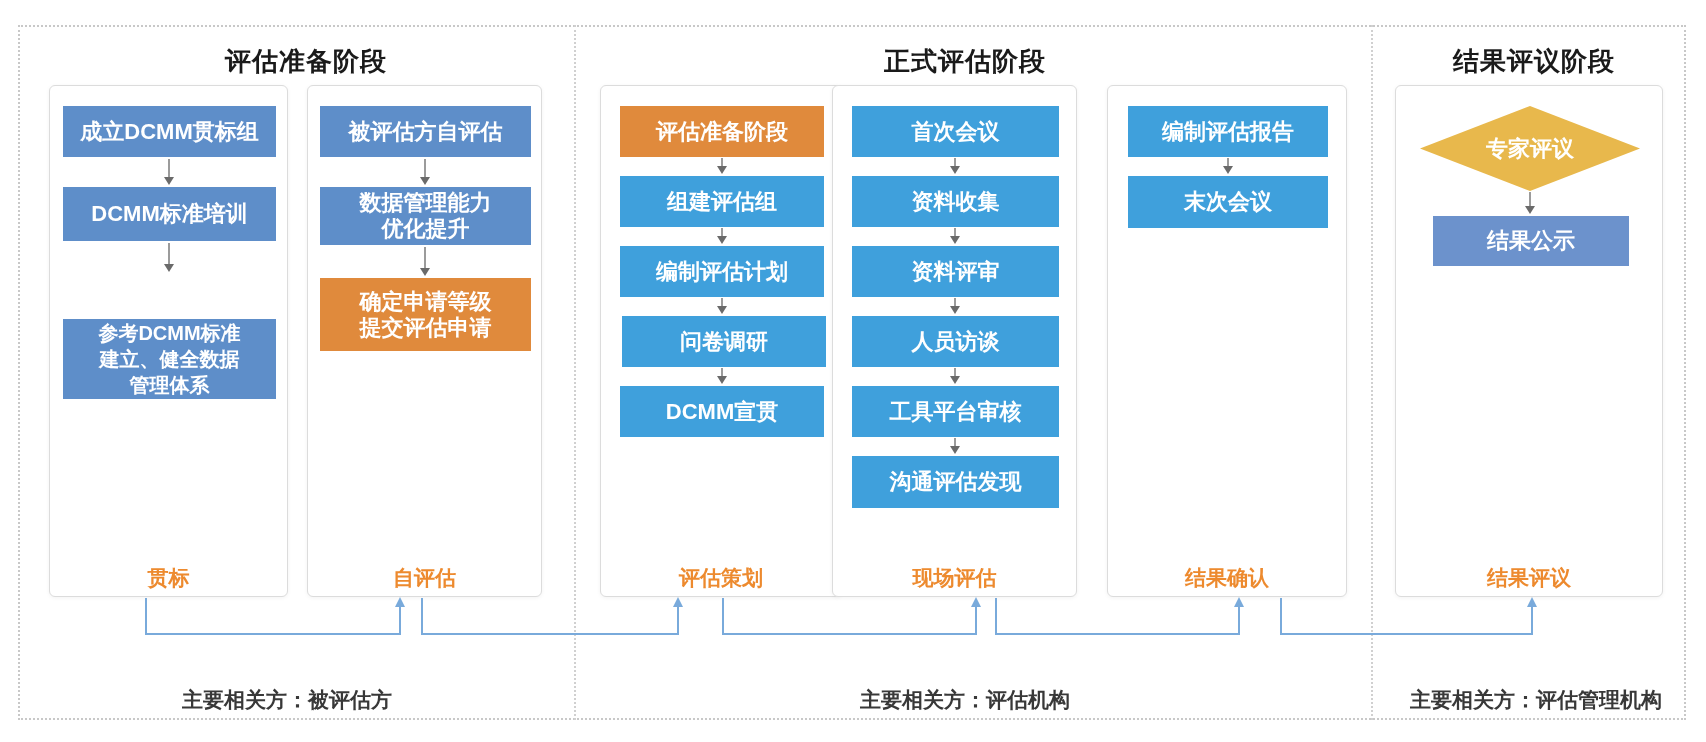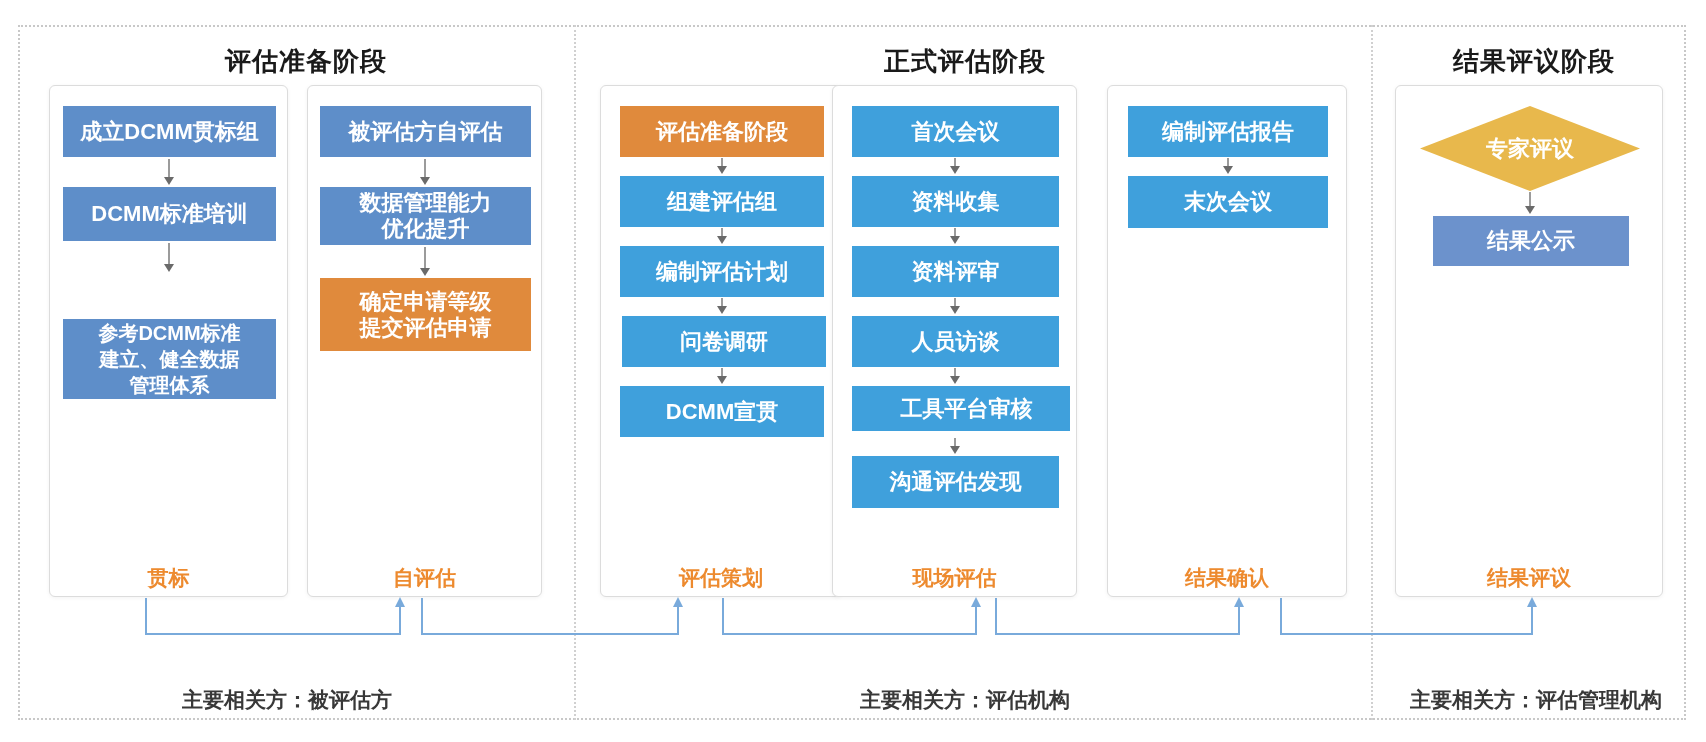--- a/index.html
+++ b/index.html
@@ -152,21 +152,21 @@
         <div class="vline"></div>
         <div class="vhead"></div>
       </div>
     <div class="pbox sky" style="left:19px;top:230px;width:207px;height:51px;">
         <span>人员访谈</span>
       </div>
     <div class="varrow" style="left:117px;top:282px;height:16px;">
         <div class="vline"></div>
         <div class="vhead"></div>
       </div>
-    <div class="pbox sky" style="left:19px;top:300px;width:207px;height:45px;padding-left:11px;">
+    <div class="pbox sky" style="left:19px;top:300px;width:207px;height:51px;">
         <span>工具平台审核</span>
       </div>
     <div class="varrow" style="left:117px;top:352px;height:16px;">
         <div class="vline"></div>
         <div class="vhead"></div>
       </div>
     <div class="pbox sky" style="left:19px;top:370px;width:207px;height:52px;">
         <span>沟通评估发现</span>
       </div>
     <div class="stage-label">现场评估</div>

